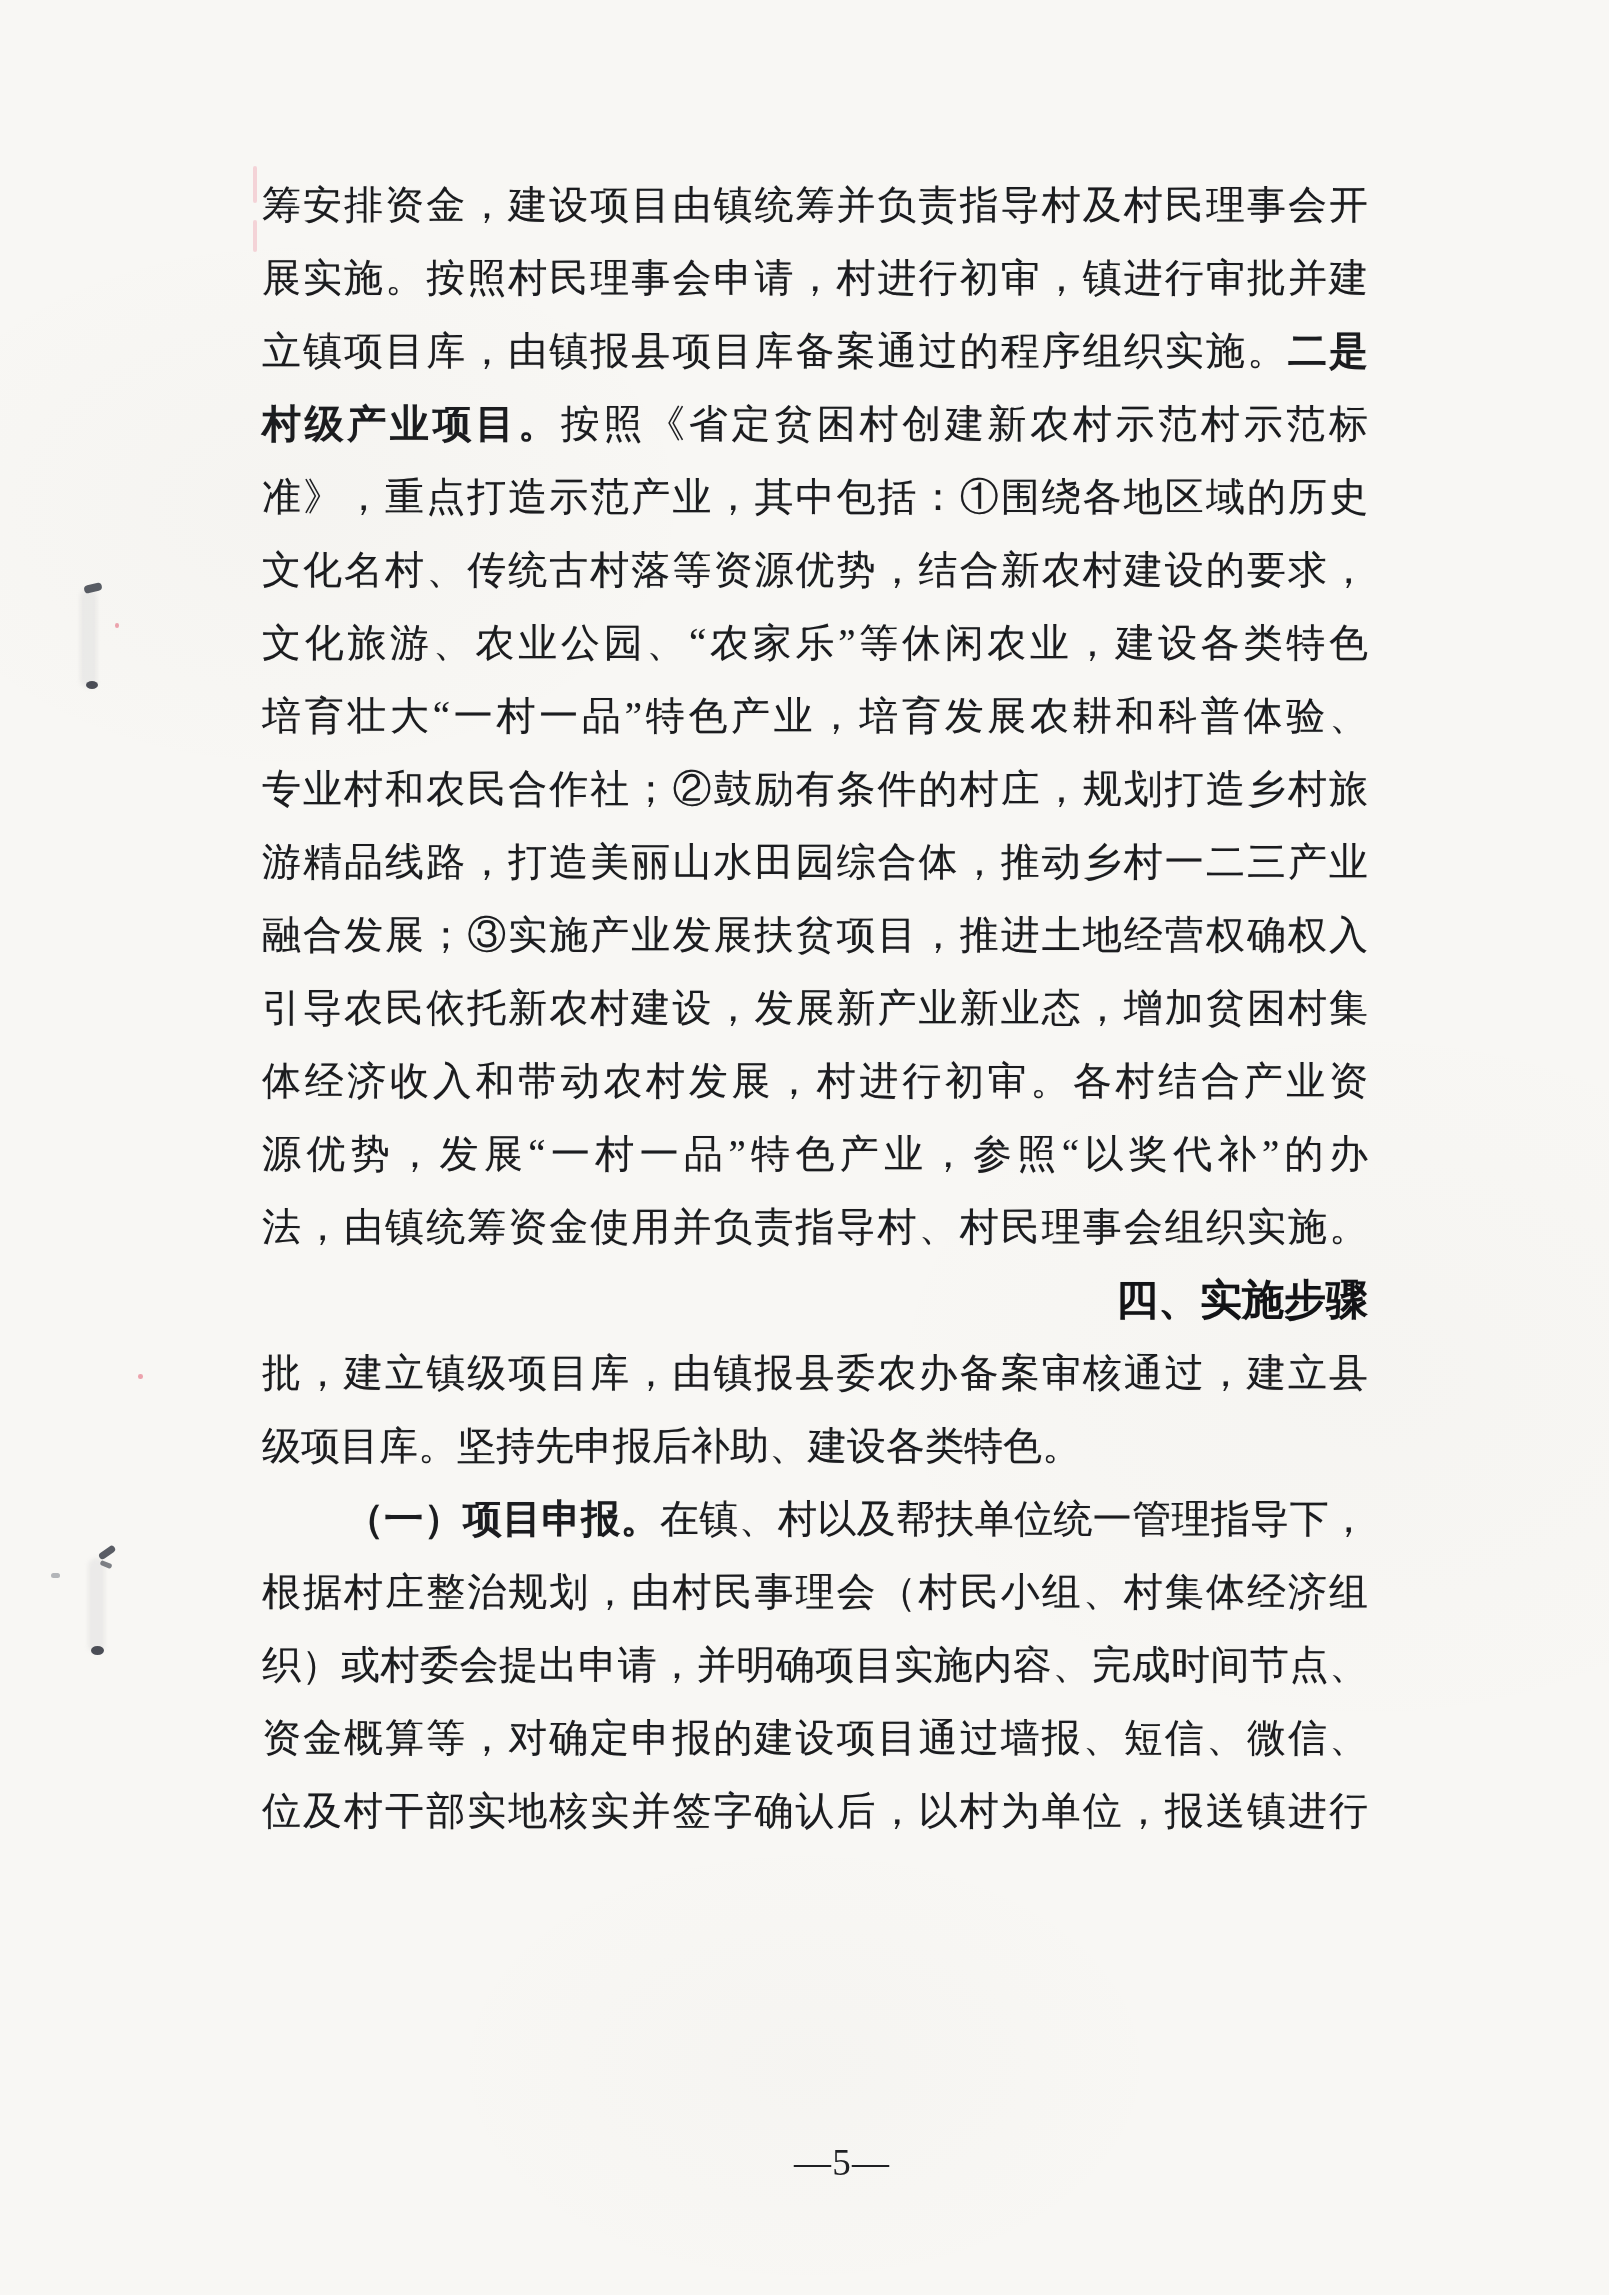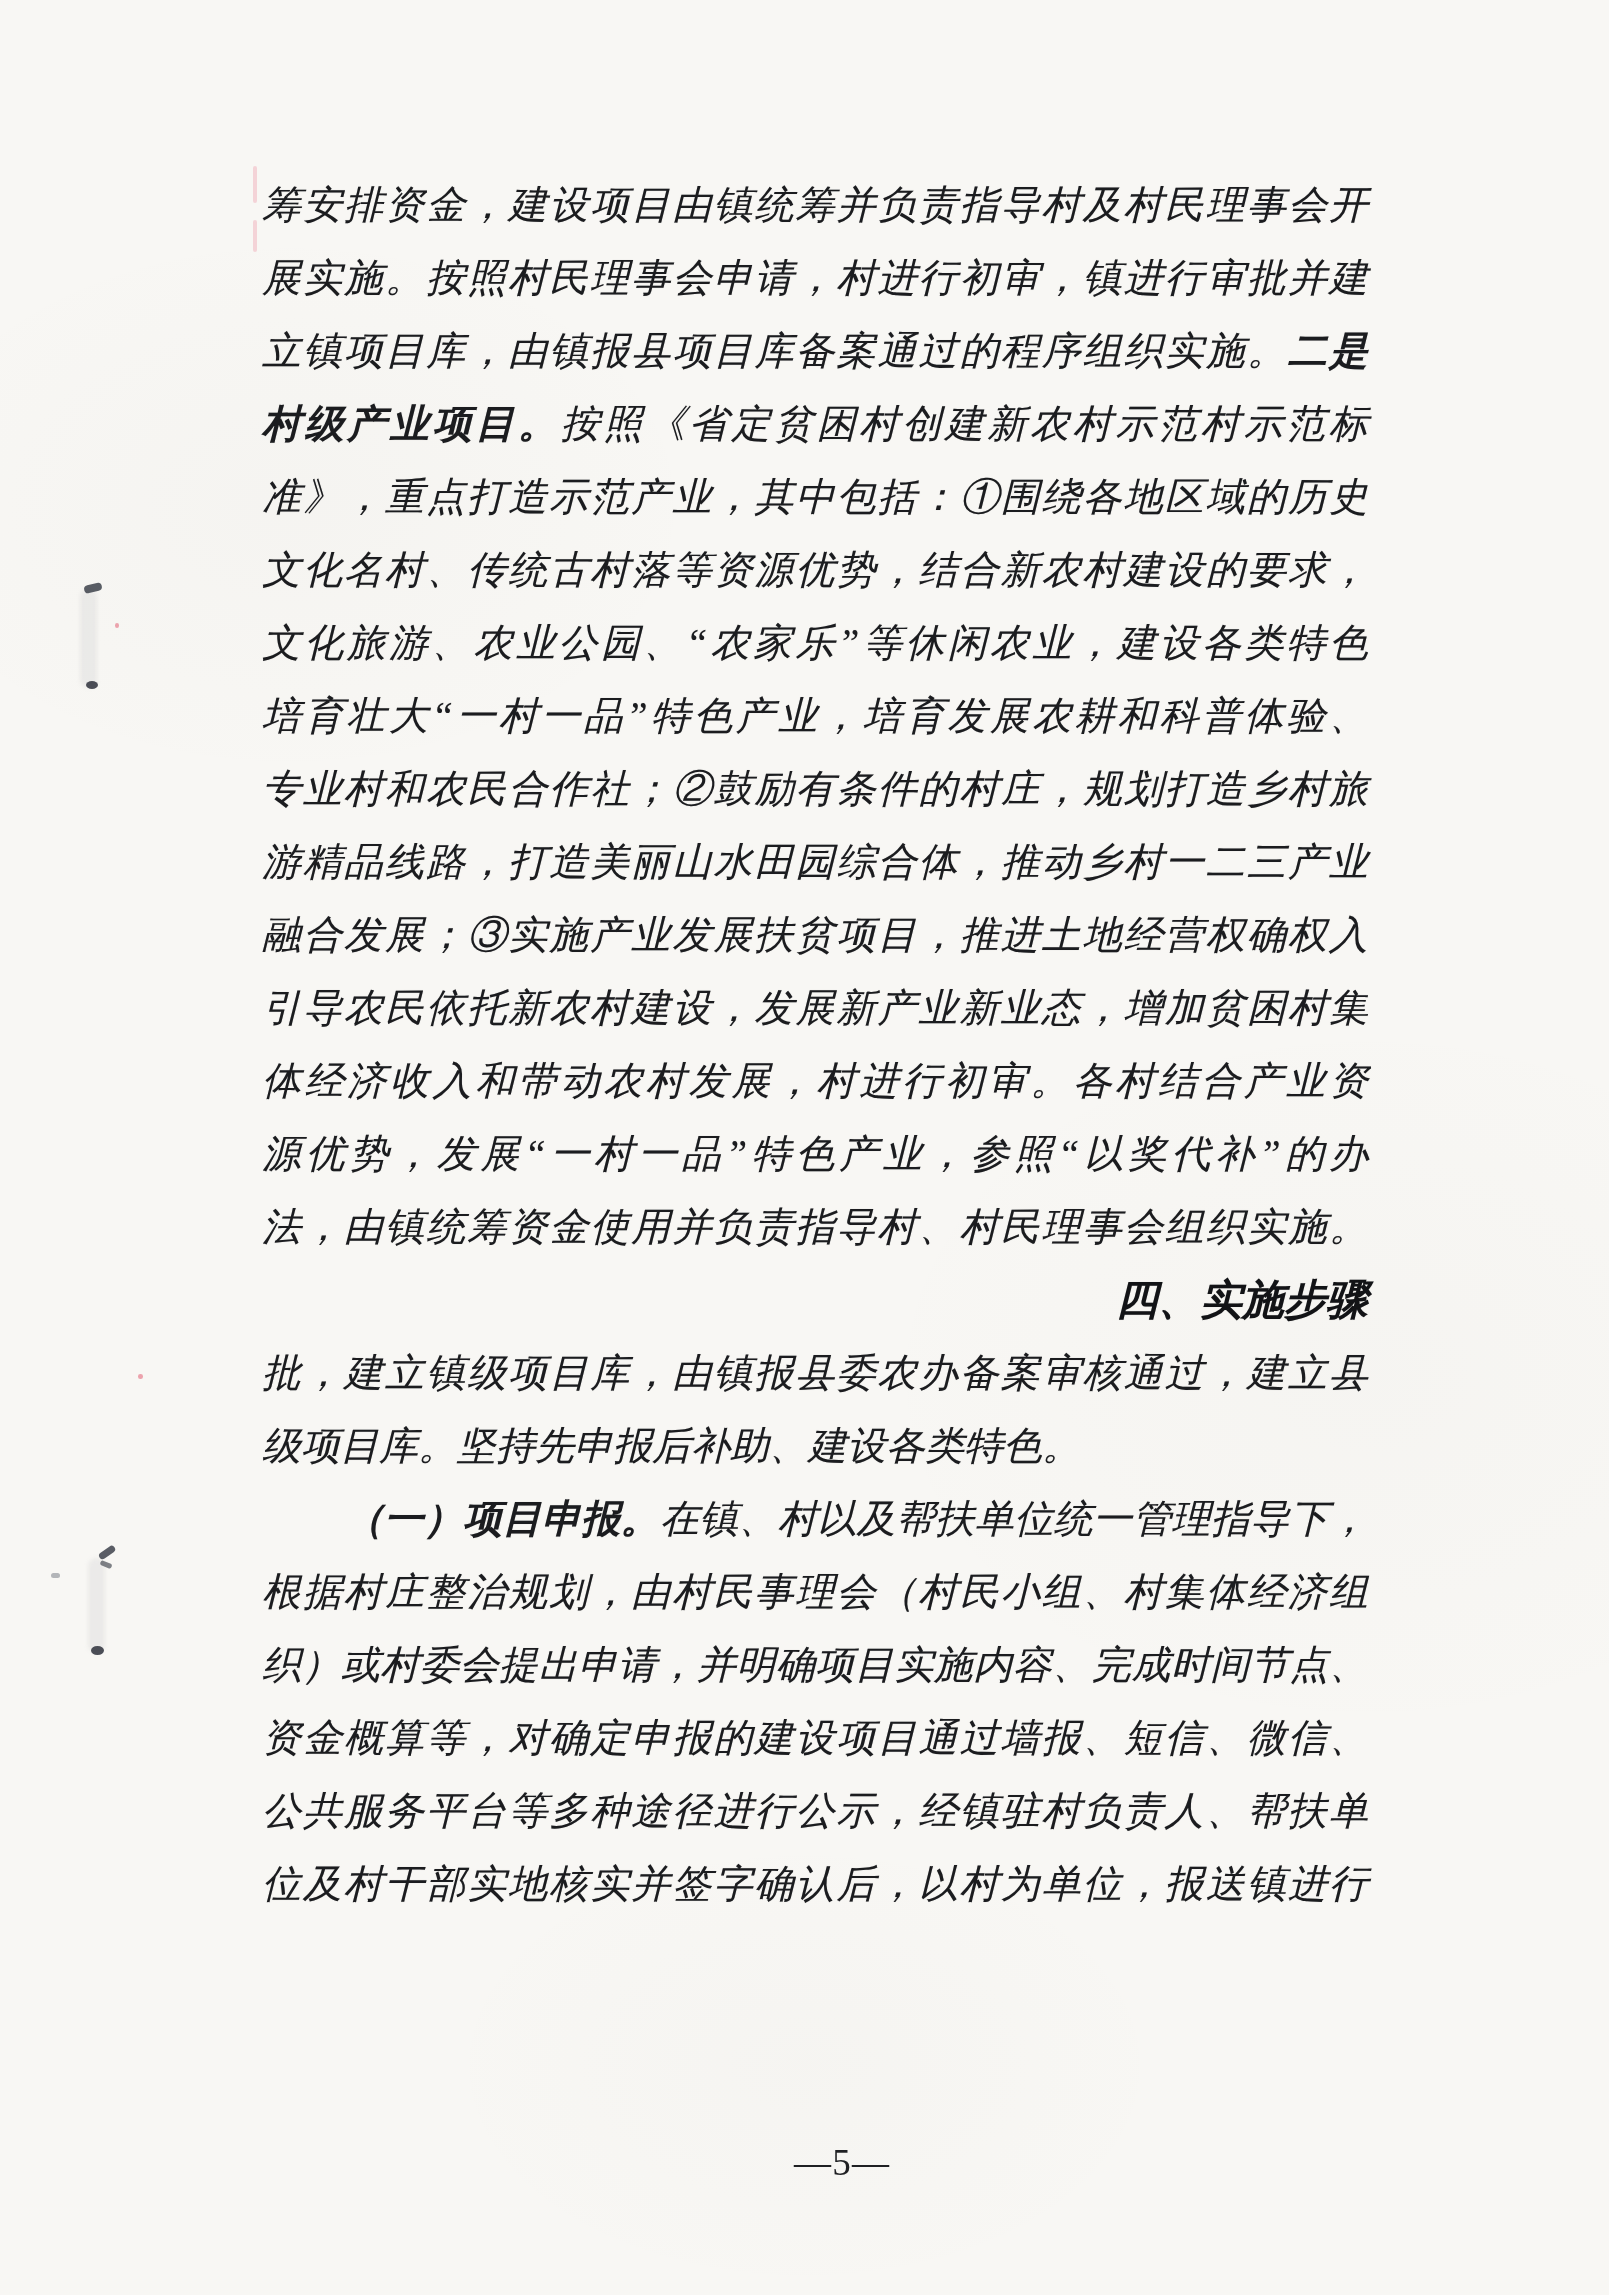--- a/index.html
+++ b/index.html
@@ -13,21 +13,20 @@
       radial-gradient(ellipse 534px 334px at 50% 90%, rgba(120,115,105,0.02), transparent 70%),
       #f8f7f4;
     overflow:hidden;
     font-family:"Liberation Serif","DejaVu Serif",serif;
   }
   .textcol{
     position:absolute;
     left:262px;
     top:168px;
     width:1106px;
-    font-style:italic;
   }
   .line{
     height:73px;
     line-height:73px;
     font-size:39px;
     color:#1b1c1f;
     text-shadow:0 0 0.7px rgba(27,28,31,0.35);
   }
   .line.justify{
     text-align:justify;
@@ -120,20 +119,19 @@
       <div class="line justify"><span>体经济收入和带动农村发展，村进行初审。各村结合产业资</span></div>
       <div class="line justify"><span>源优势，发展“一村一品”特色产业，参照“以奖代补”的办</span></div>
       <div class="line justify"><span>法，由镇统筹资金使用并负责指导村、村民理事会组织实施。</span></div>
       <div class="line indent heading"><span class="b">四、实施步骤</span></div>
       <div class="line justify"><span>批，建立镇级项目库，由镇报县委农办备案审核通过，建立县</span></div>
       <div class="line"><span>级项目库。坚持先申报后补助、建设各类特色。</span></div>
       <div class="line justify indent"><span class="b">（一）项目申报。</span><span>在镇、村以及帮扶单位统一管理指导下，</span></div>
       <div class="line justify"><span>根据村庄整治规划，由村民事理会（村民小组、村集体经济组</span></div>
       <div class="line justify"><span>织）或村委会提出申请，并明确项目实施内容、完成时间节点、</span></div>
       <div class="line justify"><span>资金概算等，对确定申报的建设项目通过墙报、短信、微信、</span></div>
-      <div class="line justify"><span>公共服务平台等多种途径进行公示，经镇驻村负责人、帮扶单</span></div>
       <div class="line justify"><span>位及村干部实地核实并签字确认后，以村为单位，报送镇进行</span></div>
     </div>
 
   <div class="footer">—5—</div>
 
 </div>
 
 
 </body></html>

